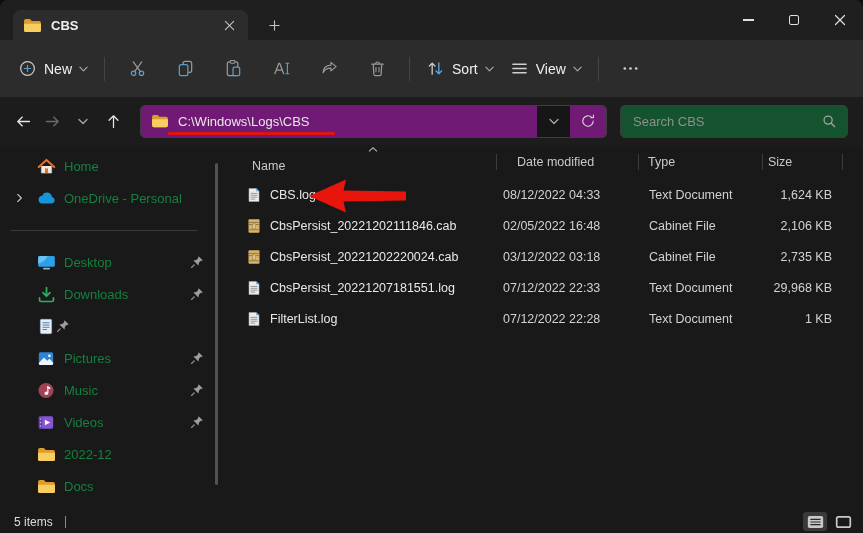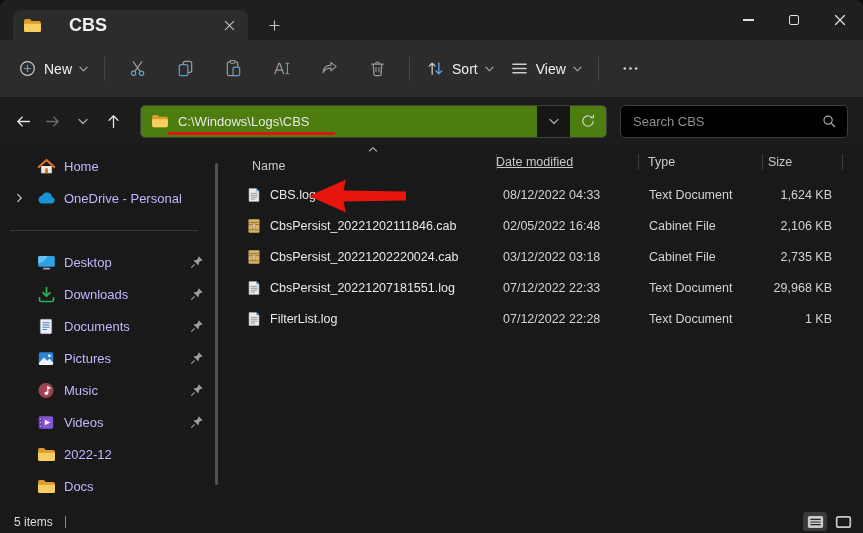--- a/index.html
+++ b/index.html
@@ -2,62 +2,62 @@
 <html><head>
 <meta charset="utf-8">
 <style>
   html,body{margin:0;padding:0;background:#0d0d0d;}
   *{box-sizing:border-box;font-family:"Liberation Sans",sans-serif;}
   .window{position:relative;width:863px;height:533px;background:#191919;border-radius:8px 8px 0 0;overflow:hidden;}
 
   
   .tabbar{position:absolute;top:0;left:0;right:0;height:40px;background:#1f1f1f;}
   .tab{position:absolute;left:13px;top:10px;width:235px;height:30px;background:#2c2c2c;border-radius:8px 8px 0 0;display:flex;align-items:center;padding:0 8px 0 10px;}
-  .tab-label{color:#f0f0f0;font-size:18px;font-weight:700;margin-left:27px;flex:1;}
+  .tab-label{color:#f0f0f0;font-size:13px;font-weight:700;margin-left:9px;flex:1;}
   .tab-close{width:22px;height:22px;display:flex;align-items:center;justify-content:center;color:#c3c3c3;border-radius:4px;cursor:pointer;}
   .newtab{position:absolute;left:262px;top:13px;width:24px;height:24px;display:flex;align-items:center;justify-content:center;color:#c3c3c3;border-radius:4px;cursor:pointer;}
   .wincontrols{position:absolute;right:0;top:0;height:40px;display:flex;}
   .wc{width:46px;height:40px;display:flex;align-items:center;justify-content:center;color:#e0e0e0;cursor:pointer;}
   .wc-min .bar{width:11px;height:1.4px;background:#e0e0e0;}
   .wc-max .box{width:10px;height:10px;border:1.3px solid #e0e0e0;border-radius:2px;}
 
   
   .toolbar{position:absolute;top:40px;left:0;right:0;height:57px;background:#2c2c2c;display:flex;align-items:center;padding:0 10px;}
   .tb-btn{display:flex;align-items:center;gap:7px;color:#f0f0f0;font-size:14px;padding:6px 8px;border-radius:5px;cursor:pointer;}
   .tb-ic{width:38px;height:34px;display:flex;align-items:center;justify-content:center;border-radius:5px;cursor:pointer;margin:0 5px;}
   .tb-sep{width:1px;height:24px;background:#444;margin:0 8px;}
   .chev{color:#a8a8a8;}
 
   
   .addr-row{position:absolute;top:97px;left:0;right:0;height:48px;background:#1c1c1c;display:flex;align-items:center;}
   .nav-btn{width:30px;height:30px;display:flex;align-items:center;justify-content:center;border-radius:5px;cursor:pointer;}
-  .addr-bar{position:relative;margin-left:12px;width:467px;height:33px;background:#4d7c0f;border:1px solid #3d3d3d;border-radius:5px;display:flex;align-items:center;overflow:hidden;}
+  .addr-bar{position:relative;margin-left:12px;width:467px;height:33px;background:#701a75;border:1px solid #3d3d3d;border-radius:5px;display:flex;align-items:center;overflow:hidden;}
   .addr-path{color:#e8e8e8;font-size:13px;margin-left:9px;flex:1;white-space:nowrap;}
   .addr-chev{width:33px;height:100%;background:#161616;display:flex;align-items:center;justify-content:center;color:#a8a8a8;cursor:pointer;}
   .addr-refresh{width:36px;height:100%;display:flex;align-items:center;justify-content:center;cursor:pointer;}
   .red-underline{position:absolute;left:27px;bottom:2px;width:167px;height:2.6px;border-radius:1px;}
-  .searchbox{margin-left:13px;width:228px;height:33px;background:#000000;border:1px solid #3d3d3d;border-radius:5px;display:flex;align-items:center;padding:0 10px 0 12px;}
+  .searchbox{margin-left:13px;width:228px;height:33px;background:#14532d;border:1px solid #3d3d3d;border-radius:5px;display:flex;align-items:center;padding:0 10px 0 12px;}
   .searchbox input{flex:1;background:transparent;border:none;outline:none;color:#e6e6e6;font-size:13px;padding:0;}
   .searchbox input::placeholder{color:#8f8f8f;}
 
   
   .main{position:absolute;top:145px;left:0;right:0;bottom:23px;background:#191919;}
   .sidebar{position:absolute;left:0;top:0;width:230px;bottom:0;}
   .sb-item{position:absolute;left:8px;width:206px;height:30px;display:flex;align-items:center;border-radius:5px;cursor:pointer;}
   .sb-chev{width:22px;display:flex;justify-content:center;color:#c9c9c9;}
   .sb-ico{width:20px;height:20px;margin-left:6px;display:flex;align-items:center;justify-content:center;}
-  .sb-label{color:#c4b5fd;font-size:13px;margin-left:8px;flex:1;white-space:nowrap;}
+  .sb-label{color:#15803d;font-size:13px;margin-left:8px;flex:1;white-space:nowrap;}
   .sb-pin{width:14px;height:14px;margin-right:10px;}
   .sb-divider{position:absolute;left:10px;right:32px;top:85px;height:1px;background:#3a3a3a;}
   .sb-scroll{position:absolute;left:215px;top:18px;width:3px;height:322px;background:#525252;border-radius:2px;}
 
   .content{position:absolute;left:230px;right:0;top:0;bottom:0;}
   .lh{position:absolute;top:3px;left:0;right:0;height:27px;display:grid;grid-template-columns:266px 142px 124px 80px auto;align-items:center;color:#c9c9c9;font-size:12.5px;}
   .lh .c0{padding-left:22px;margin-top:8px;}
-  .lh .c1{padding-left:0;text-decoration:underline;}
+  .lh .c1{padding-left:21px;}
   .lh .c2{padding-left:10px;}
   .lh .c3{padding-left:6px;}
   .lh-sep{position:absolute;top:9px;width:1px;height:16px;background:#3c3c3c;}
   .lh-caret{position:absolute;left:138px;top:2px;}
   .rows{position:absolute;top:34px;left:0;right:0;}
   .row{height:31px;display:grid;grid-template-columns:266px 142px 124px 80px auto;align-items:center;font-size:12.5px;cursor:default;}
   .cell-name{display:flex;align-items:center;padding-left:16px;color:#e8e8e8;white-space:nowrap;}
   .cell-name .fi{width:16px;height:16px;margin-right:8px;flex:none;}
   .cell-date,.cell-type{color:#d2d2d2;white-space:nowrap;}
   .cell-date{padding-left:7px;}
@@ -417,21 +417,20 @@
             <use href="#s-pin"></use>
           </svg>
       </div>
       <div class="sb-item" style="top:166px">
         <span class="sb-chev"></span>
         <span class="sb-ico">
             <svg width="18" height="17">
               <use href="#s-documents"></use>
             </svg>
           </span>
-        <span class="sb-label">Documents</span>
         <svg class="sb-pin">
             <use href="#s-pin"></use>
           </svg>
       </div>
       <div class="sb-item" style="top:198px">
         <span class="sb-chev"></span>
         <span class="sb-ico">
             <svg width="18" height="17">
               <use href="#s-pictures"></use>
             </svg>

